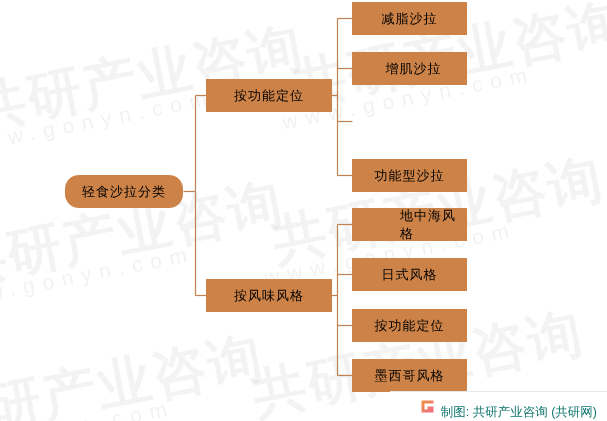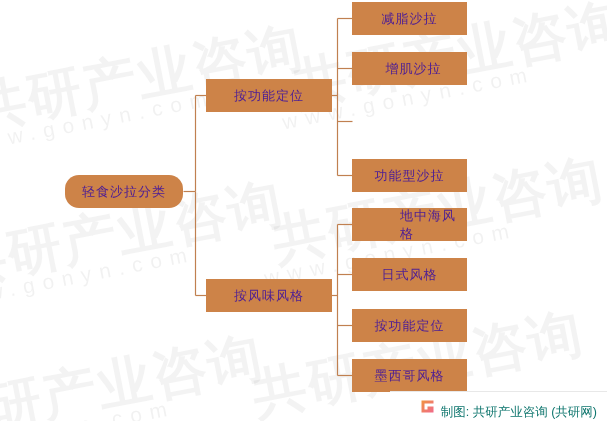--- a/index.html
+++ b/index.html
@@ -51,21 +51,21 @@
   }
   #connectors {
     position: absolute;
     left: 0;
     top: 0;
     z-index: 1;
   }
   .node {
     position: absolute;
     background: #cd8348;
-    color: #4c1d95;
+    color: #000000;
     display: flex;
     align-items: center;
     justify-content: center;
     font-size: 13px;
     letter-spacing: 1px;
     z-index: 2;
     box-sizing: border-box;
   }
   .node-root   { left: 65px;  width: 118px; height: 33px; border-radius: 14px; }
   .node-branch { left: 206px; width: 126px; height: 33px; }

